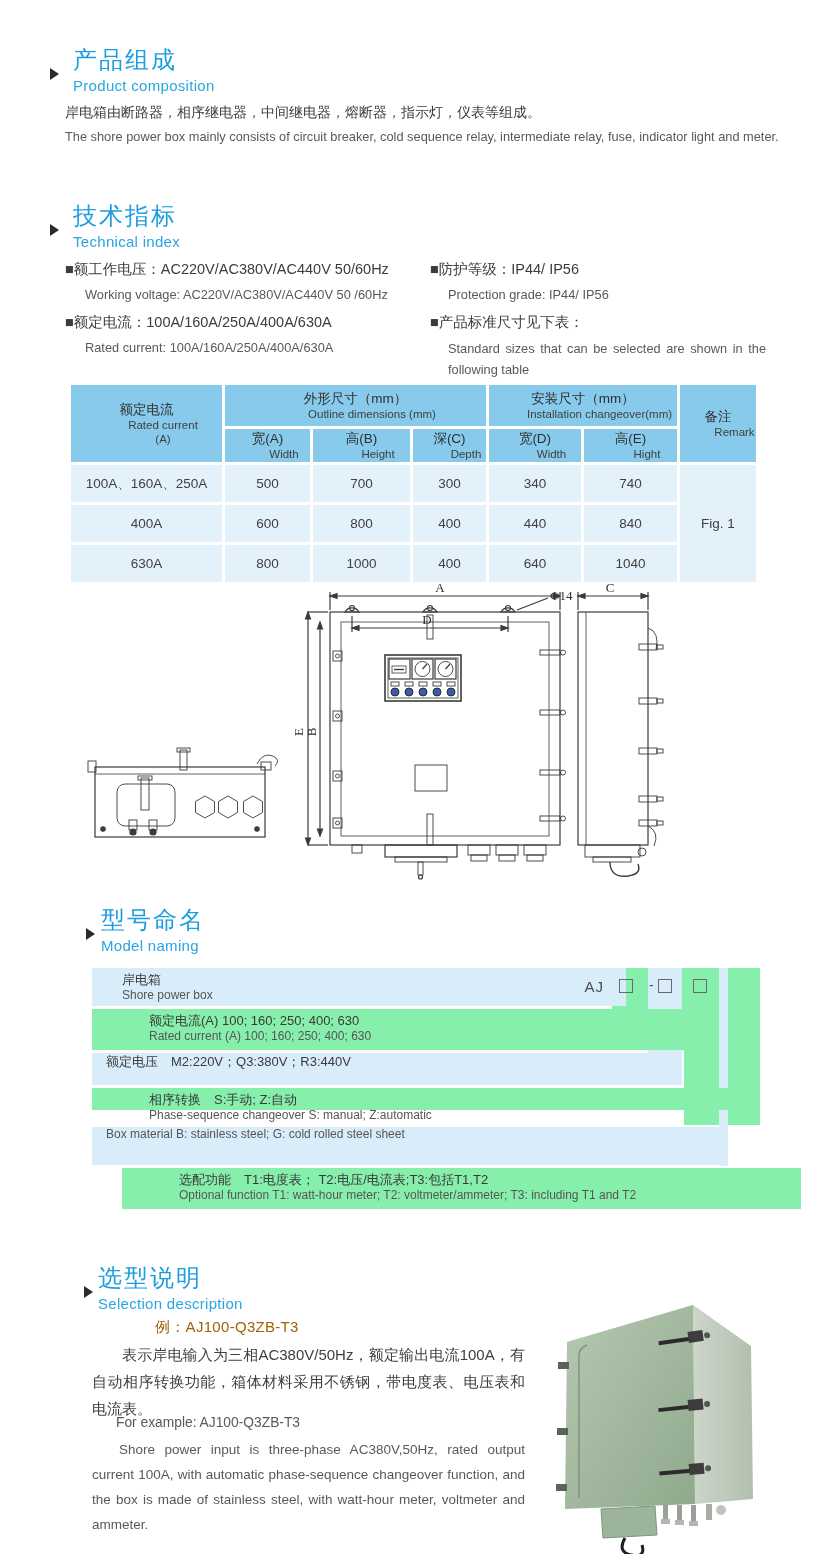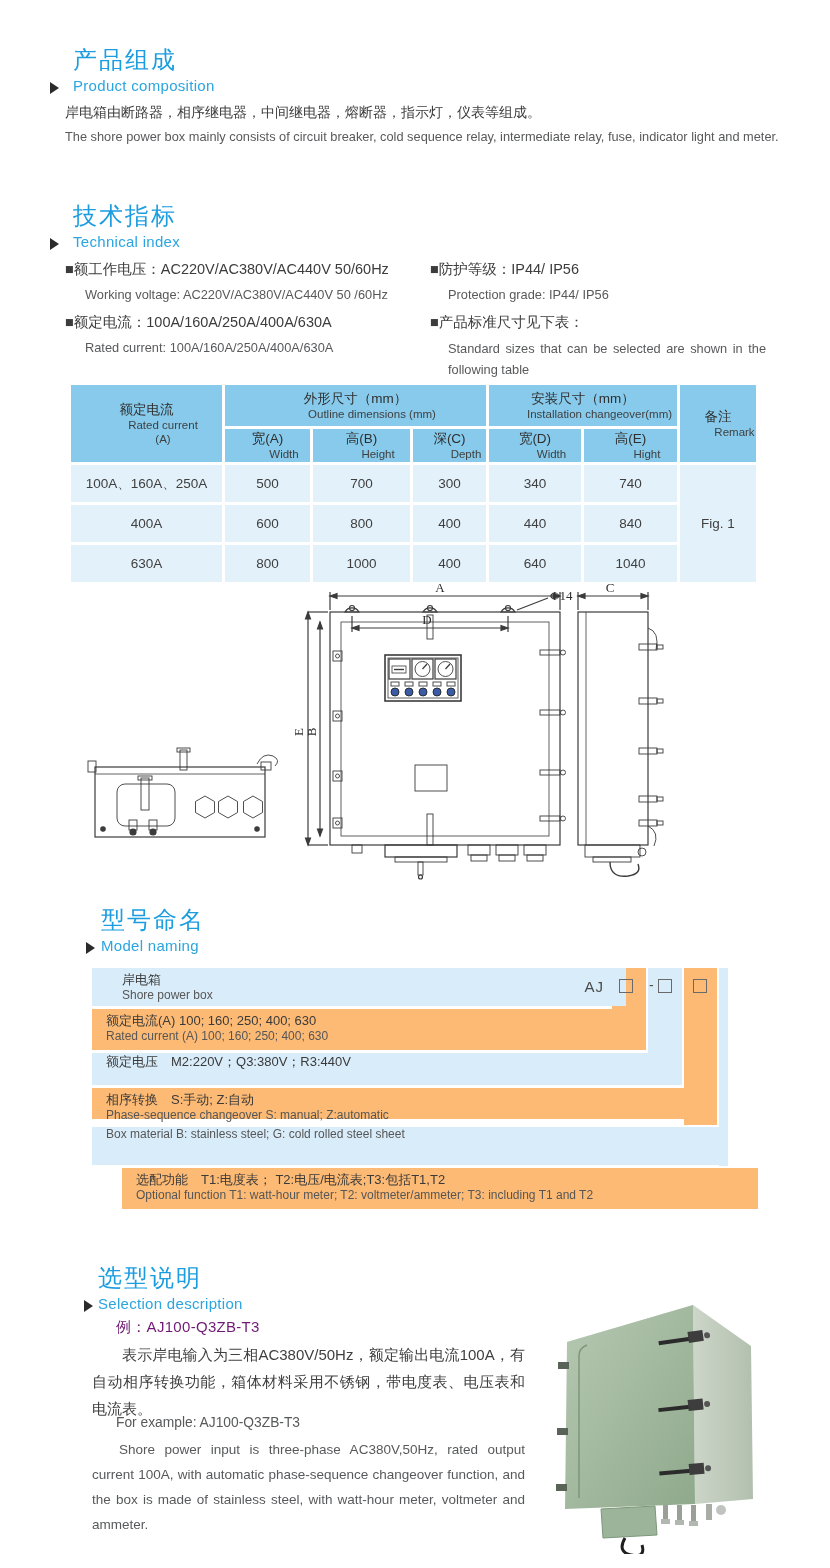--- a/index.html
+++ b/index.html
@@ -3,21 +3,21 @@
 <meta charset="utf-8">
 <style>
   html,body { margin:0; padding:0; background:#fff; }
   .page {
     position:relative; width:830px; height:1568px; background:#ffffff;
     font-family:"Liberation Sans","DejaVu Sans",sans-serif; overflow:hidden;
   }
   .abs { position:absolute; }
 
   
-  .sec-head { display:flex; align-items:flex-end; }
+  .sec-head { display:flex; align-items:center; }
   .tri {
     width:0; height:0; border-left:9px solid #2b2b2b;
     border-top:6px solid transparent; border-bottom:6px solid transparent;
     margin-top:8px; flex:none;
   }
   .head-zh { font-size:24px; color:#1b9de0; letter-spacing:2px; line-height:28px; }
   .head-en { font-size:15px; color:#2aa5e0; margin-top:3px; letter-spacing:0.3px; }
 
   .zh-text { color:#3d3d3d; font-size:14px; }
   .en-text { color:#58595b; font-size:12.8px; }
@@ -32,32 +32,32 @@
   table.size th, table.size td { border:3px solid #fff; text-align:center; vertical-align:middle; padding:0; }
   table.size thead th { background:#87caeb; font-weight:normal; }
   table.size .hz { display:block; font-size:13.5px; color:#2f2f2f; line-height:17px; }
   table.size .he { display:block; font-size:11.5px; color:#3f3f3f; line-height:14px;padding-left:33px; }
   table.size tbody td { background:#e3f1fa; color:#404040; font-size:13.5px; height:37px; }
 
   
   .naming { position:absolute; left:92px; top:968px; width:636px; height:243px; }
   .nrow { position:absolute; left:0; }
   .nblue { background:#d9ecf9; }
-  .ngray { background:#fdba74; }
+  .ngray { background:#86efac;padding-left:43px; }
   .nrow .rzh { font-size:13px; color:#3a3a3a; line-height:17px; padding:3px 0 0 14px; white-space:nowrap; }
   .nrow .ren { font-size:12px; color:#565656; line-height:15px; padding:0 0 0 14px; white-space:nowrap; }
   .stripe { position:absolute; top:0; }
   .code-box { position:absolute; width:12px; height:12px; border:1.5px solid #6a6a6a; background:transparent; }
   .code-aj { position:absolute; font-size:15px; color:#4a4a4a; letter-spacing:1px; }
   .code-dash { position:absolute; font-size:14px; color:#555; }
 
   
   .para-zh { font-size:15px; color:#3f3f3f; line-height:27px; text-align:justify; text-indent:2em; }
   .para-en { font-size:13.5px; color:#58595b; line-height:25px; text-align:justify; text-indent:2em; }
-  .example { font-size:15px; color:#701a75; letter-spacing:0.3px; }
+  .example { font-size:15px; color:#a16207; letter-spacing:0.3px;margin-left:39px; }
   .example-en { font-size:13.8px; color:#58595b; }
 
   svg text.dim { font-family:"Liberation Serif","DejaVu Serif",serif; font-size:13px; fill:#2f2f2f; }
 </style>
 </head>
 <body>
 
 <div class="page">
 
   <div class="abs sec-head" style="left:50px; top:46px;">
@@ -354,21 +354,21 @@
       <div class="rzh">岸电箱</div>
       <div class="ren">Shore power box</div>
     </div>
     <div class="nrow ngray" style="top:41px; width:554px; height:41px;">
       <div class="rzh">额定电流(A)  100; 160; 250; 400; 630</div>
       <div class="ren">Rated current (A) 100; 160; 250; 400; 630</div>
     </div>
     <div class="nrow nblue" style="top:85px; width:590px; height:32px;">
       <div class="rzh" style="padding-top:1px; line-height:15px;">额定电压　M2:220V；Q3:380V；R3:440V</div>
     </div>
-    <div class="nrow ngray" style="top:120px; width:625px; height:31px;">
+    <div class="nrow ngray" style="top:120px; width:625px; height:22px;">
       <div class="rzh">相序转换　S:手动; Z:自动</div>
       <div class="ren">Phase-sequence changeover  S: manual;  Z:automatic</div>
     </div>
     <div class="nrow nblue" style="top:159px; width:636px; height:38px;">
       <div class="ren">Box material   B: stainless steel; G: cold rolled steel sheet</div>
     </div>
     <div class="nrow ngray" style="top:200px; width:636px; height:41px;margin-left:30px;">
       <div class="rzh">选配功能　T1:电度表； T2:电压/电流表;T3:包括T1,T2</div>
       <div class="ren">Optional function  T1: watt-hour meter; T2: voltmeter/ammeter; T3: including T1 and T2</div>
     </div>

